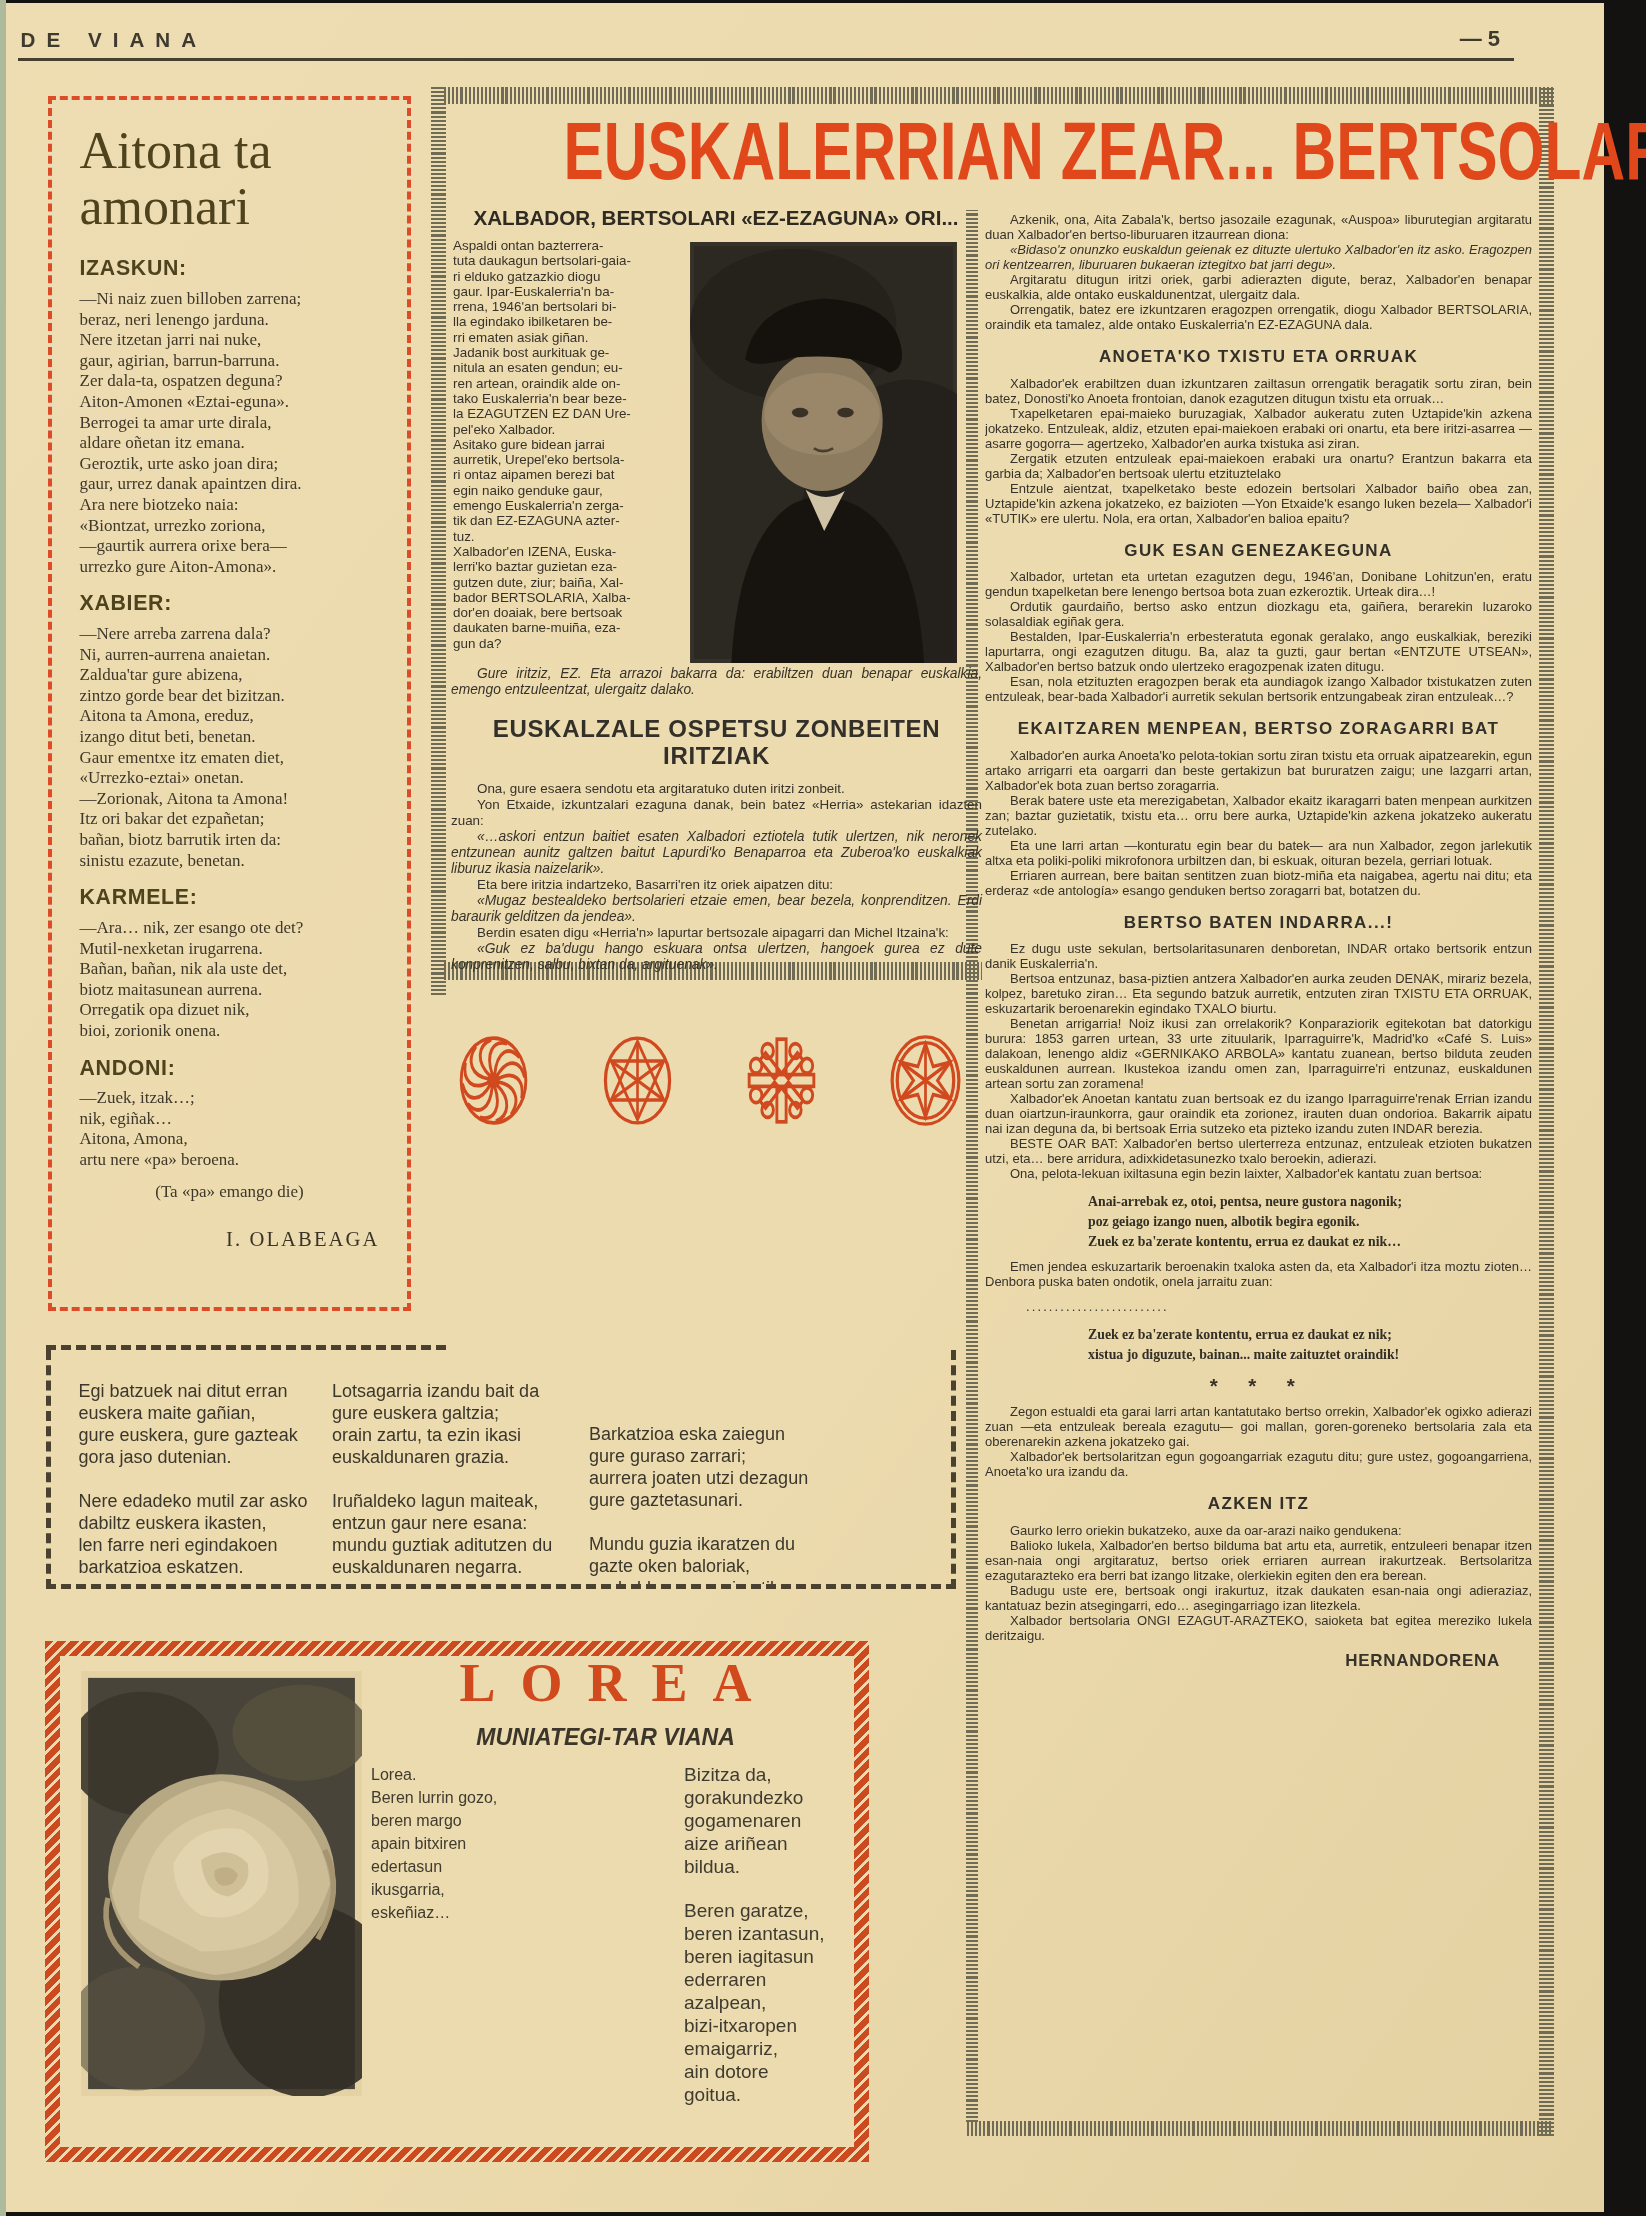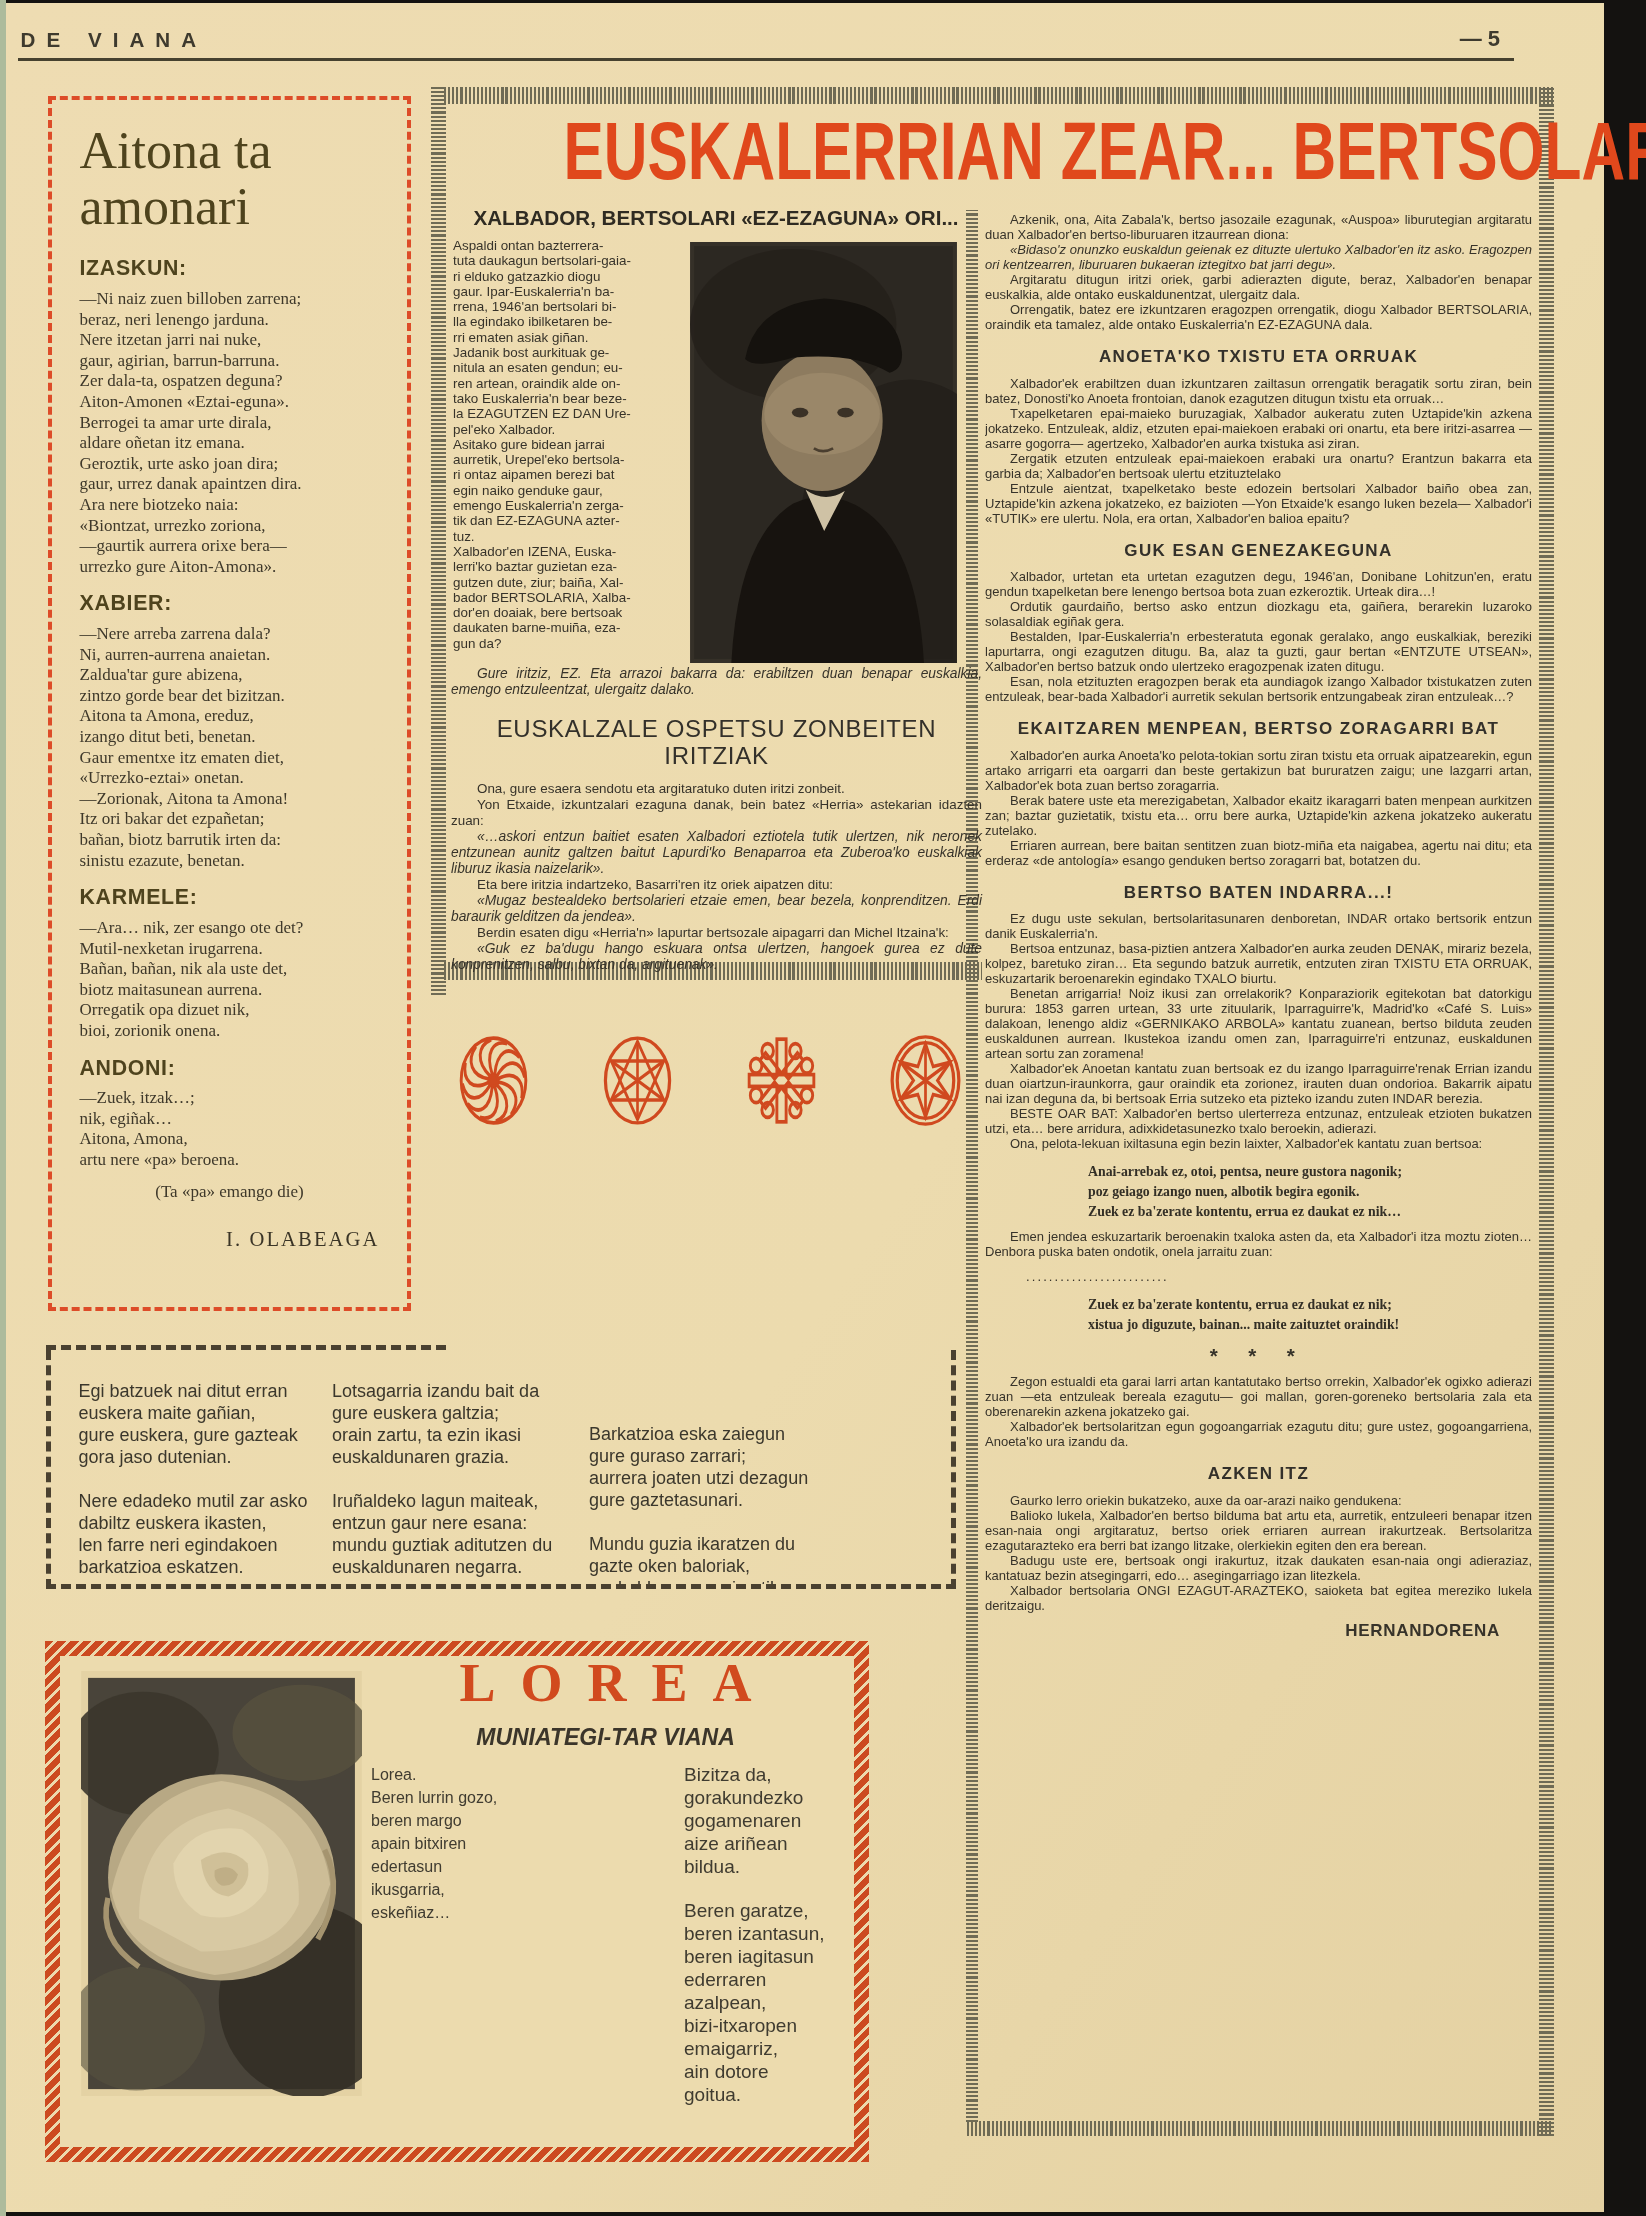--- a/index.html
+++ b/index.html
@@ -42,21 +42,21 @@
            font-weight:bold;font-size:20.6px;color:#2f2b22;}
 
   
   .art-col{position:absolute;left:453px;top:238px;width:237px;}
   .art-col .k-para{font-size:13.4px;line-height:15.3px;white-space:pre-line;margin:0;color:#37332a;}
   .portrait{position:absolute;left:690px;top:242px;width:267px;height:421px;}
 
   .fullflow{position:absolute;left:451px;top:666px;width:531px;}
   .fullflow .k-quote{font-style:italic;font-size:13.8px;line-height:16px;text-align:justify;text-indent:26px;}
   .fullflow .k-para{font-size:13.4px;line-height:16px;text-align:justify;text-indent:26px;margin:0;}
-  .fullflow .k-head{font-weight:normal;font-size:24px;line-height:27.5px;text-align:center;
+  .fullflow .k-head{font-weight:bold;font-size:24px;line-height:27.5px;text-align:center;
                     margin:16.5px 0 11px;color:#33302a;letter-spacing:0.7px;}
 
   
   .rosettes{position:absolute;left:451px;top:1029px;width:509px;display:flex;
             justify-content:space-between;align-items:center;padding:0 4.1px;}
   .rosettes svg{display:block;}
 
   
   .eusk-title-box{position:absolute;left:446px;top:1185px;width:511px;height:165px;box-sizing:border-box;
                   border:5.5px dashed #4a4130;border-bottom:none;}
@@ -383,20 +383,21 @@
       <div class="k-para">Zergatik etzuten entzuleak epai-maiekoen erabaki ura onartu? Erantzun bakarra eta garbia da; Xalbador'en bertsoak ulertu etzituztelako</div>
       <div class="k-para">Entzule aientzat, txapelketako beste edozein bertsolari Xalbador baiño obea zan, Uztapide'kin azkena jokatzeko, ez baizioten —Yon Etxaide'k esango luken bezela— Xalbador'i «TUTIK» ere ulertu. Nola, era ortan, Xalbador'en balioa epaitu?</div>
       <div class="k-head">GUK ESAN GENEZAKEGUNA</div>
       <div class="k-para">Xalbador, urtetan eta urtetan ezagutzen degu, 1946'an, Donibane Lohitzun'en, eratu gendun txapelketan bere lenengo bertsoa bota zuan ezkeroztik. Urteak dira…!</div>
       <div class="k-para">Ordutik gaurdaiño, bertso asko entzun diozkagu eta, gaiñera, berarekin luzaroko solasaldiak egiñak gera.</div>
       <div class="k-para">Bestalden, Ipar-Euskalerria'n erbesteratuta egonak geralako, ango euskalkiak, bereziki lapurtarra, ongi ezagutzen ditugu. Ba, alaz ta guzti, gaur bertan «ENTZUTE UTSEAN», Xalbador'en bertso batzuk ondo ulertzeko eragozpenak izaten ditugu.</div>
       <div class="k-para">Esan, nola etzituzten eragozpen berak eta aundiagok izango Xalbador txistukatzen zuten entzuleak, bear-bada Xalbador'i aurretik sekulan bertsorik entzungabeak ziran entzuleak…?</div>
       <div class="k-head">EKAITZAREN MENPEAN, BERTSO ZORAGARRI BAT</div>
       <div class="k-para">Xalbador'en aurka Anoeta'ko pelota-tokian sortu ziran txistu eta orruak aipatzearekin, egun artako arrigarri eta oargarri dan beste gertakizun bat bururatzen zaigu; une lazgarri artan, Xalbador'ek bota zuan bertso zoragarria.</div>
       <div class="k-para">Berak batere uste eta merezigabetan, Xalbador ekaitz ikaragarri baten menpean aurkitzen zan; baztar guzietatik, txistu eta… orru bere aurka, Uztapide'kin azkena jokatzeko aukeratu zutelako.</div>
+      <div class="k-para">Eta une larri artan —konturatu egin bear du batek— ara nun Xalbador, zegon jarlekutik altxa eta poliki-poliki mikrofonora urbiltzen dan, bi eskuak, oituran bezela, gerriari lotuak.</div>
       <div class="k-para">Erriaren aurrean, bere baitan sentitzen zuan biotz-miña eta naigabea, agertu nai ditu; eta erderaz «de antología» esango genduken bertso zoragarri bat, botatzen du.</div>
       <div class="k-head">BERTSO BATEN INDARRA...!</div>
       <div class="k-para">Ez dugu uste sekulan, bertsolaritasunaren denboretan, INDAR ortako bertsorik entzun danik Euskalerria'n.</div>
       <div class="k-para">Bertsoa entzunaz, basa-piztien antzera Xalbador'en aurka zeuden DENAK, mirariz bezela, kolpez, baretuko ziran… Eta segundo batzuk aurretik, entzuten ziran TXISTU ETA ORRUAK, eskuzartarik beroenarekin egindako TXALO biurtu.</div>
       <div class="k-para">Benetan arrigarria! Noiz ikusi zan orrelakorik? Konparaziorik egitekotan bat datorkigu burura: 1853 garren urtean, 33 urte zituularik, Iparraguirre'k, Madrid'ko «Café S. Luis» dalakoan, lenengo aldiz «GERNIKAKO ARBOLA» kantatu zuanean, bertso bilduta zeuden euskaldunen aurrean. Ikustekoa izandu omen zan, Iparraguirre'ri entzunaz, euskaldunen artean sortu zan zoramena!</div>
       <div class="k-para">Xalbador'ek Anoetan kantatu zuan bertsoak ez du izango Iparraguirre'renak Errian izandu duan oiartzun-iraunkorra, gaur oraindik eta zorionez, irauten duan ondorioa. Bakarrik aipatu nai izan deguna da, bi bertsoak Erria sutzeko eta pizteko izandu zuten INDAR berezia.</div>
       <div class="k-para">BESTE OAR BAT: Xalbador'en bertso ulerterreza entzunaz, entzuleak etzioten bukatzen utzi, eta… bere arridura, adixkidetasunezko txalo beroekin, adierazi.</div>
       <div class="k-para">Ona, pelota-lekuan ixiltasuna egin bezin laixter, Xalbador'ek kantatu zuan bertsoa:</div>
       <div class="k-verse">Anai-arrebak ez, otoi, pentsa, neure gustora nagonik;
 poz geiago izango nuen, albotik begira egonik.

